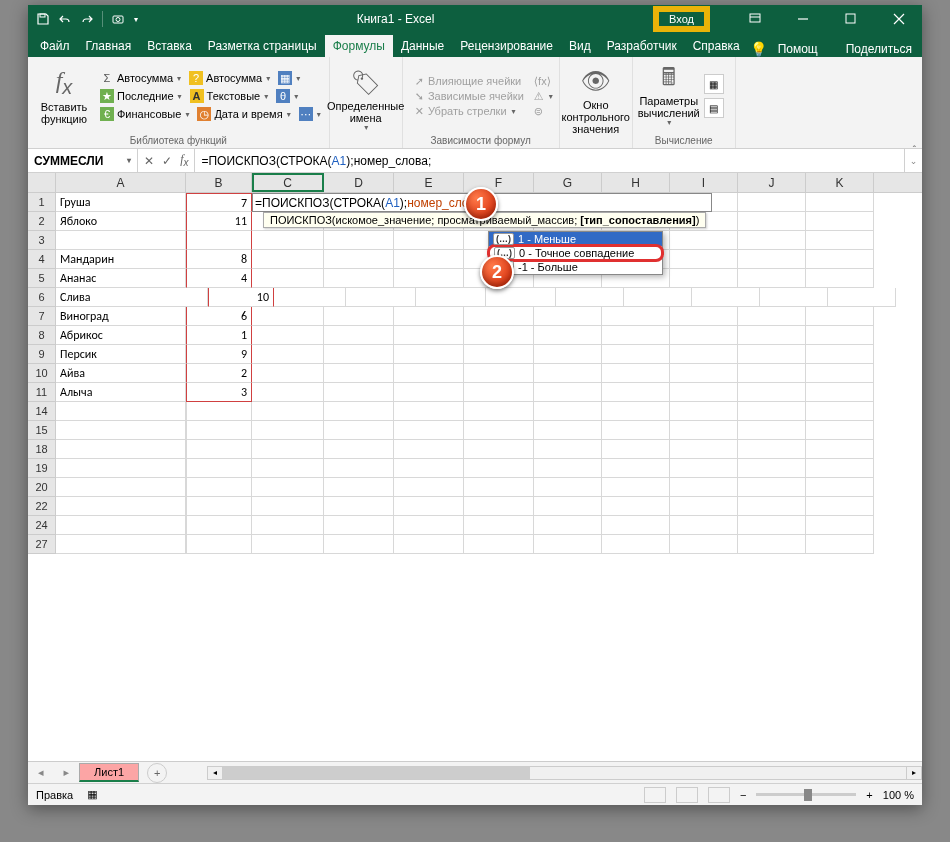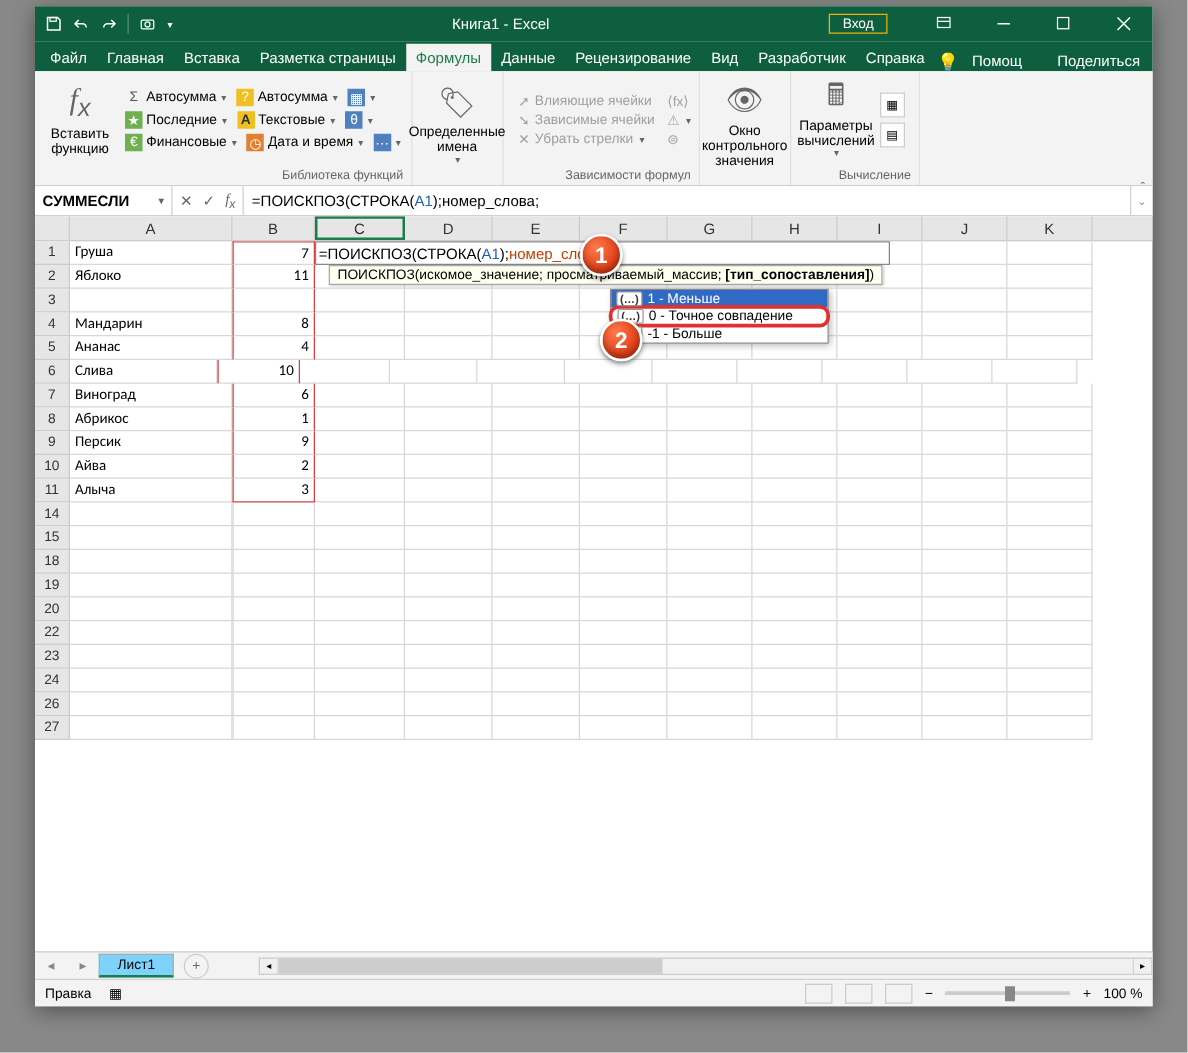--- a/index.html
+++ b/index.html
@@ -6,34 +6,34 @@
 body { background: #888; width: 950px; height: 842px; overflow: hidden; position: relative; }
 .window { position: absolute; left: 28px; top: 5px; width: 894px; height: 800px; background: #fff; box-shadow: 0 4px 16px rgba(0,0,0,0.4); display: flex; flex-direction: column; }
 
 
 .titlebar { height: 28px; background: #0d5f3f; display: flex; align-items: center; color: #fff; font-size: 12px; }
 .qat { display: flex; align-items: center; gap: 8px; padding-left: 8px; }
 .qat-btn { width: 14px; height: 14px; display: inline-flex; align-items: center; justify-content: center; cursor: pointer; }
 .qat-sep { width: 1px; height: 16px; background: rgba(255,255,255,0.3); }
 .title-text { flex: 1; text-align: center; font-size: 12px; }
 .win-btns { display: flex; align-items: center; gap: 2px; }
-.vhod { border: 1px solid #eab308; padding: 1px 10px; font-size: 11px; margin-right: 20px; cursor: pointer; }
+.vhod { border: 6px solid #eab308; padding: 1px 10px; font-size: 11px; margin-right: 20px; cursor: pointer; }
 .win-btn { width: 46px; height: 28px; display: flex; align-items: center; justify-content: center; cursor: pointer; }
 
 
 .ribbon-tabs { height: 24px; background: #0d5f3f; display: flex; align-items: flex-end; font-size: 12px; color: #fff; padding-left: 4px; }
 .tab { padding: 4px 8px; cursor: pointer; }
 .tab.active { background: #f3f3f3; color: #1a7e4a; }
 .ribbon-right { margin-left: auto; display: flex; align-items: center; gap: 10px; padding-right: 10px; }
 .bulb { color: #ffd04a; font-size: 14px; }
 
 
 .ribbon { height: 92px; background: #f3f3f3; border-bottom: 1px solid #d0d0d0; display: flex; font-size: 11px; }
 .rgroup { border-right: 1px solid #e0e0e0; padding: 2px 6px; display: flex; flex-direction: column; }
-.rgroup-label { text-align: right; color: #666; font-size: 10px; padding-top: 2px; }
+.rgroup-label { text-align: center; color: #666; font-size: 10px; padding-top: 2px; }
 .rgroup-body { flex: 1; display: flex; align-items: center; }
 .big-btn { display: flex; flex-direction: column; align-items: center; justify-content: center; width: 60px; height: 70px; cursor: pointer; text-align: center; line-height: 1.1; }
 .big-btn .ico { font-size: 24px; color: #666; margin-bottom: 4px; }
 .lib-cols { display: flex; flex-direction: column; gap: 2px; margin-left: 4px; }
 .lib-row { display: flex; gap: 4px; }
 .lib-item { display: flex; align-items: center; gap: 3px; cursor: pointer; padding: 1px 2px; }
 .lib-item .li-ico { width: 14px; height: 14px; display: inline-flex; align-items: center; justify-content: center; font-size: 11px; }
 .dd { font-size: 8px; color: #666; margin-left: 1px; }
 .dep-col { display: flex; flex-direction: column; gap: 2px; margin-left: 6px; }
 .dep-item { display: flex; align-items: center; gap: 4px; color: #a0a0a0; cursor: pointer; }
@@ -76,21 +76,21 @@
 .dd-item.sel { background: #316ac5; color: #fff; }
 .dd-item.hl { border: 3px solid #e03030; border-radius: 8px; margin: -2px; padding: 0 4px; }
 .dd-icon { background: #fff; color: #333; border: 1px solid #999; border-radius: 2px; font-size: 9px; padding: 0 2px; font-weight: bold; }
 
 
 .badge { position: absolute; width: 34px; height: 34px; border-radius: 50%; background: radial-gradient(circle at 35% 30%, #ff7a4a, #d02000); border: 2px solid #fff; box-shadow: 0 2px 4px rgba(0,0,0,0.5), inset 0 -3px 6px rgba(0,0,0,0.3); color: #fff; font-size: 18px; font-weight: bold; display: flex; align-items: center; justify-content: center; z-index: 50; }
 
 
 .sheet-tabs { height: 22px; border-top: 1px solid #ccc; display: flex; align-items: center; font-size: 11px; background: #f3f3f3; }
 .st-nav { padding: 0 10px; color: #888; cursor: pointer; }
-.st-tab { padding: 2px 14px; border: 1px solid #aaa; border-bottom: 2px solid #1a7e4a; background: #7dd3fc; cursor: pointer; }
+.st-tab { padding: 2px 14px; border: 1px solid #aaa; border-bottom: 2px solid #1a7e4a; background: #fca5a5; cursor: pointer; }
 .st-add { width: 20px; height: 20px; border: 1px solid #ccc; border-radius: 50%; display: flex; align-items: center; justify-content: center; margin-left: 8px; cursor: pointer; color: #666; }
 .hscroll { flex: 1; margin-left: 40px; height: 14px; display: flex; align-items: center; }
 .hs-btn { width: 16px; height: 14px; border: 1px solid #ccc; background: #f0f0f0; cursor: pointer; display: flex; align-items: center; justify-content: center; font-size: 8px; }
 .hs-track { flex: 1; height: 14px; background: #f0f0f0; border-top: 1px solid #ccc; border-bottom: 1px solid #ccc; position: relative; }
 .hs-thumb { position: absolute; left: 0; width: 45%; height: 100%; background: #cdcdcd; cursor: pointer; }
 
 
 .status { height: 22px; background: #f3f3f3; border-top: 1px solid #d0d0d0; display: flex; align-items: center; font-size: 11px; padding: 0 8px; gap: 14px; }
 .status-right { margin-left: auto; display: flex; align-items: center; gap: 10px; }
 .view-btn { width: 22px; height: 16px; border: 1px solid #ccc; cursor: pointer; }
@@ -407,21 +407,21 @@
           <div class="cell" style="width: 70px;"></div>
           <div class="cell" style="width: 70px;"></div>
           <div class="cell" style="width: 68px;"></div>
           <div class="cell" style="width: 68px;"></div>
           <div class="cell" style="width: 68px;"></div>
           <div class="cell" style="width: 68px;"></div>
           <div class="cell" style="width: 68px;"></div>
         </div>
         <div class="row">
           <div class="row-h">6</div>
-          <div class="cell" style="width: 118px;">Слива</div>
+          <div class="cell" style="width: 152px;">Слива</div>
           <div class="cell col-B num" style="width: 66px;">10</div>
           <div class="cell" style="width: 72px;"></div>
           <div class="cell" style="width: 70px;"></div>
           <div class="cell" style="width: 70px;"></div>
           <div class="cell" style="width: 70px;"></div>
           <div class="cell" style="width: 68px;"></div>
           <div class="cell" style="width: 68px;"></div>
           <div class="cell" style="width: 68px;"></div>
           <div class="cell" style="width: 68px;"></div>
           <div class="cell" style="width: 68px;"></div>
@@ -574,49 +574,21 @@
           <div class="cell" style="width: 70px;"></div>
           <div class="cell" style="width: 70px;"></div>
           <div class="cell" style="width: 70px;"></div>
           <div class="cell" style="width: 68px;"></div>
           <div class="cell" style="width: 68px;"></div>
           <div class="cell" style="width: 68px;"></div>
           <div class="cell" style="width: 68px;"></div>
           <div class="cell" style="width: 68px;"></div>
         </div>
         <div class="row">
-          <div class="row-h">23</div>
-          <div class="cell" style="width: 130px;"></div>
-          <div class="cell col-B num" style="width: 66px; border-left: 1px solid rgb(216, 216, 216); border-right: 1px solid rgb(216, 216, 216);"></div>
-          <div class="cell" style="width: 72px;"></div>
-          <div class="cell" style="width: 70px;"></div>
-          <div class="cell" style="width: 70px;"></div>
-          <div class="cell" style="width: 70px;"></div>
-          <div class="cell" style="width: 68px;"></div>
-          <div class="cell" style="width: 68px;"></div>
-          <div class="cell" style="width: 68px;"></div>
-          <div class="cell" style="width: 68px;"></div>
-          <div class="cell" style="width: 68px;"></div>
-        </div>
-        <div class="row">
           <div class="row-h">24</div>
-          <div class="cell" style="width: 130px;"></div>
-          <div class="cell col-B num" style="width: 66px; border-left: 1px solid rgb(216, 216, 216); border-right: 1px solid rgb(216, 216, 216);"></div>
-          <div class="cell" style="width: 72px;"></div>
-          <div class="cell" style="width: 70px;"></div>
-          <div class="cell" style="width: 70px;"></div>
-          <div class="cell" style="width: 70px;"></div>
-          <div class="cell" style="width: 68px;"></div>
-          <div class="cell" style="width: 68px;"></div>
-          <div class="cell" style="width: 68px;"></div>
-          <div class="cell" style="width: 68px;"></div>
-          <div class="cell" style="width: 68px;"></div>
-        </div>
-        <div class="row">
-          <div class="row-h">26</div>
           <div class="cell" style="width: 130px;"></div>
           <div class="cell col-B num" style="width: 66px; border-left: 1px solid rgb(216, 216, 216); border-right: 1px solid rgb(216, 216, 216);"></div>
           <div class="cell" style="width: 72px;"></div>
           <div class="cell" style="width: 70px;"></div>
           <div class="cell" style="width: 70px;"></div>
           <div class="cell" style="width: 70px;"></div>
           <div class="cell" style="width: 68px;"></div>
           <div class="cell" style="width: 68px;"></div>
           <div class="cell" style="width: 68px;"></div>
           <div class="cell" style="width: 68px;"></div>

